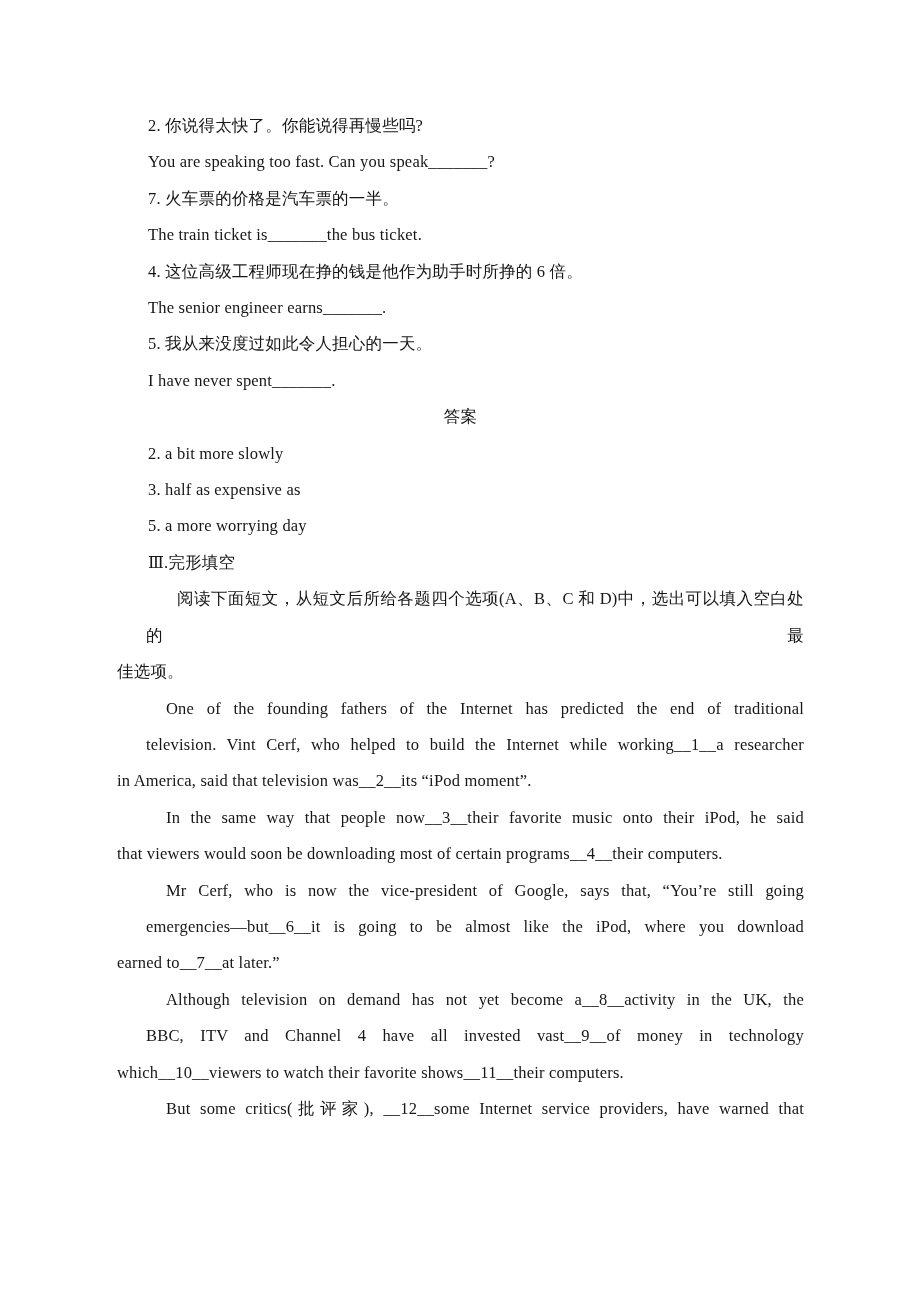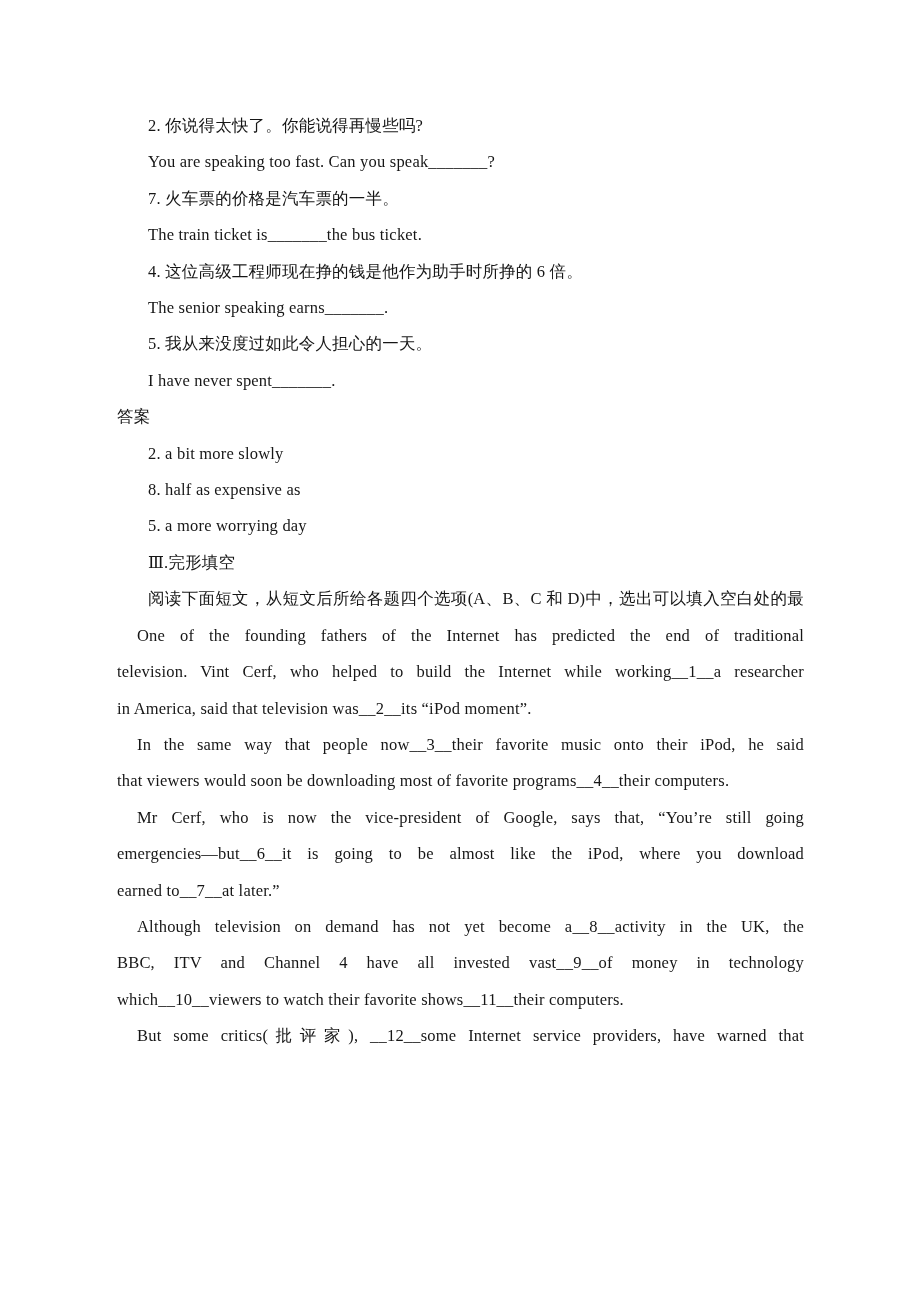--- a/index.html
+++ b/index.html
@@ -27,58 +27,61 @@
     white-space: normal;
   }
   
   .ind2 { text-indent: 31px; }
   
   .indp { text-indent: 20px; }
   
   .fill {
     text-align: justify;
     text-align-last: justify;
+    margin-left: 29px;
   }
   .center {
+    text-align: center;
     text-indent: 0;
   }
 </style>
 </head>
 <body>
 
 <div class="page">
 
   <p class="ln ind2">2. 你说得太快了。你能说得再慢些吗?</p>
   <p class="ln ind2">You are speaking too fast. Can you speak_______?</p>
 
   <p class="ln ind2">7. 火车票的价格是汽车票的一半。</p>
   <p class="ln ind2">The train ticket is_______the bus ticket.</p>
 
   <p class="ln ind2">4. 这位高级工程师现在挣的钱是他作为助手时所挣的 6 倍。</p>
-  <p class="ln ind2">The senior speaking earns_______.</p>
+  <p class="ln ind2">The senior engineer earns_______.</p>
 
   <p class="ln ind2">5. 我从来没度过如此令人担心的一天。</p>
   <p class="ln ind2">I have never spent_______.</p>
 
   <p class="ln center">答案</p>
 
   <p class="ln ind2">2. a bit more slowly</p>
-  <p class="ln ind2">8. half as expensive as</p>
+  <p class="ln ind2">3. half as expensive as</p>
   <p class="ln ind2">5. a more worrying day</p>
 
   <p class="ln ind2">Ⅲ.完形填空</p>
 
   <p class="ln ind2 fill">阅读下面短文，从短文后所给各题四个选项(A、B、C 和 D)中，选出可以填入空白处的最</p>
+  <p class="ln">佳选项。</p>
 
   <p class="ln indp fill">One of the founding fathers of the Internet has predicted the end of traditional</p>
   <p class="ln fill">television. Vint Cerf, who helped to build the Internet while working__1__a researcher</p>
   <p class="ln">in America, said that television was__2__its “iPod moment”.</p>
 
   <p class="ln indp fill">In the same way that people now__3__their favorite music onto their iPod, he said</p>
-  <p class="ln">that viewers would soon be downloading most of favorite programs__4__their computers.</p>
+  <p class="ln">that viewers would soon be downloading most of certain programs__4__their computers.</p>
 
   <p class="ln indp fill">Mr Cerf, who is now the vice-president of Google, says that, “You’re still going</p>
   <p class="ln fill">emergencies—but__6__it is going to be almost like the iPod, where you download</p>
   <p class="ln">earned to__7__at later.”</p>
 
   <p class="ln indp fill">Although television on demand has not yet become a__8__activity in the UK, the</p>
   <p class="ln fill">BBC, ITV and Channel 4 have all invested vast__9__of money in technology</p>
   <p class="ln">which__10__viewers to watch their favorite shows__11__their computers.</p>
 
   <p class="ln indp fill">But some critics(批评家), __12__some Internet service providers, have warned that</p>

